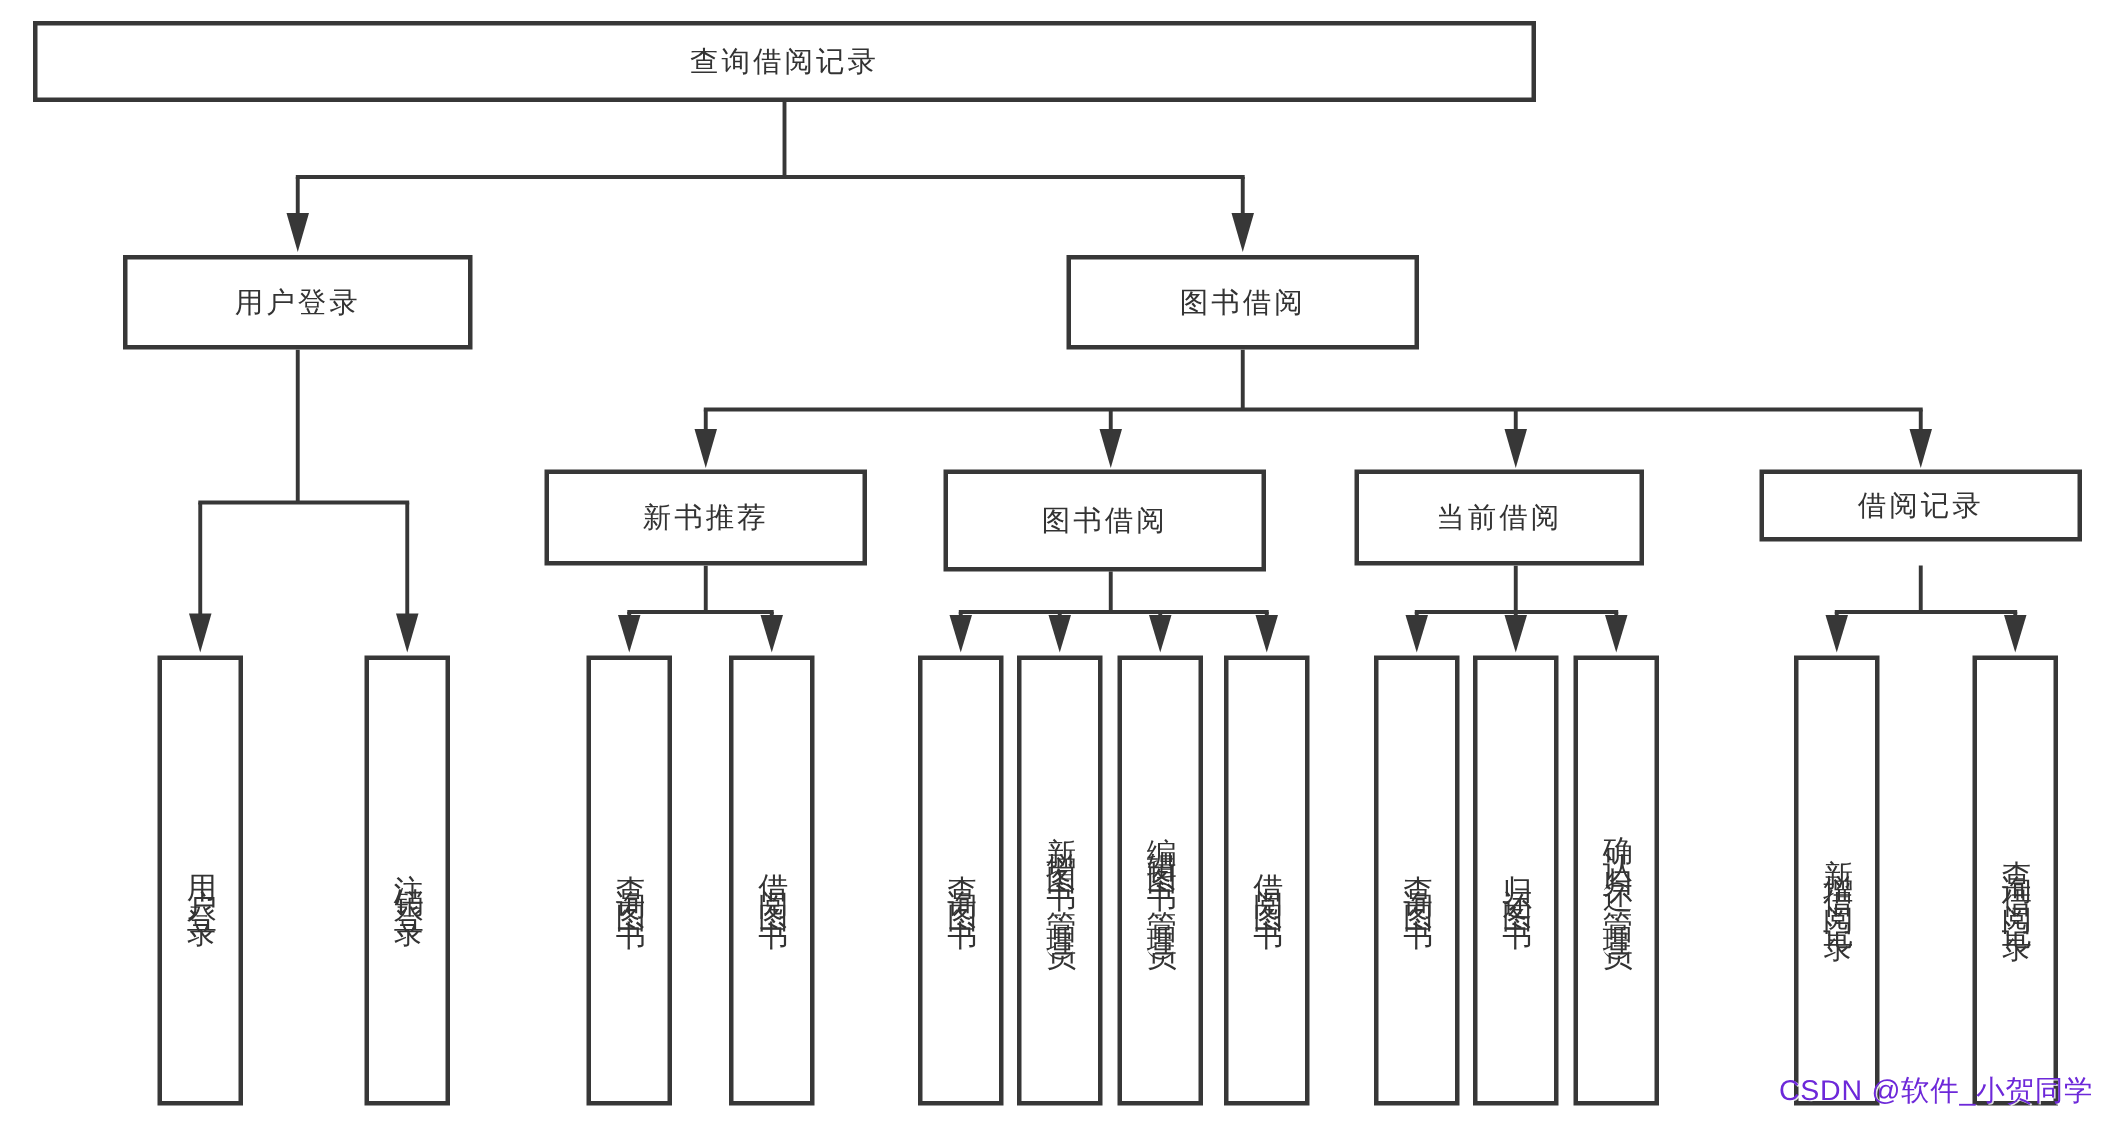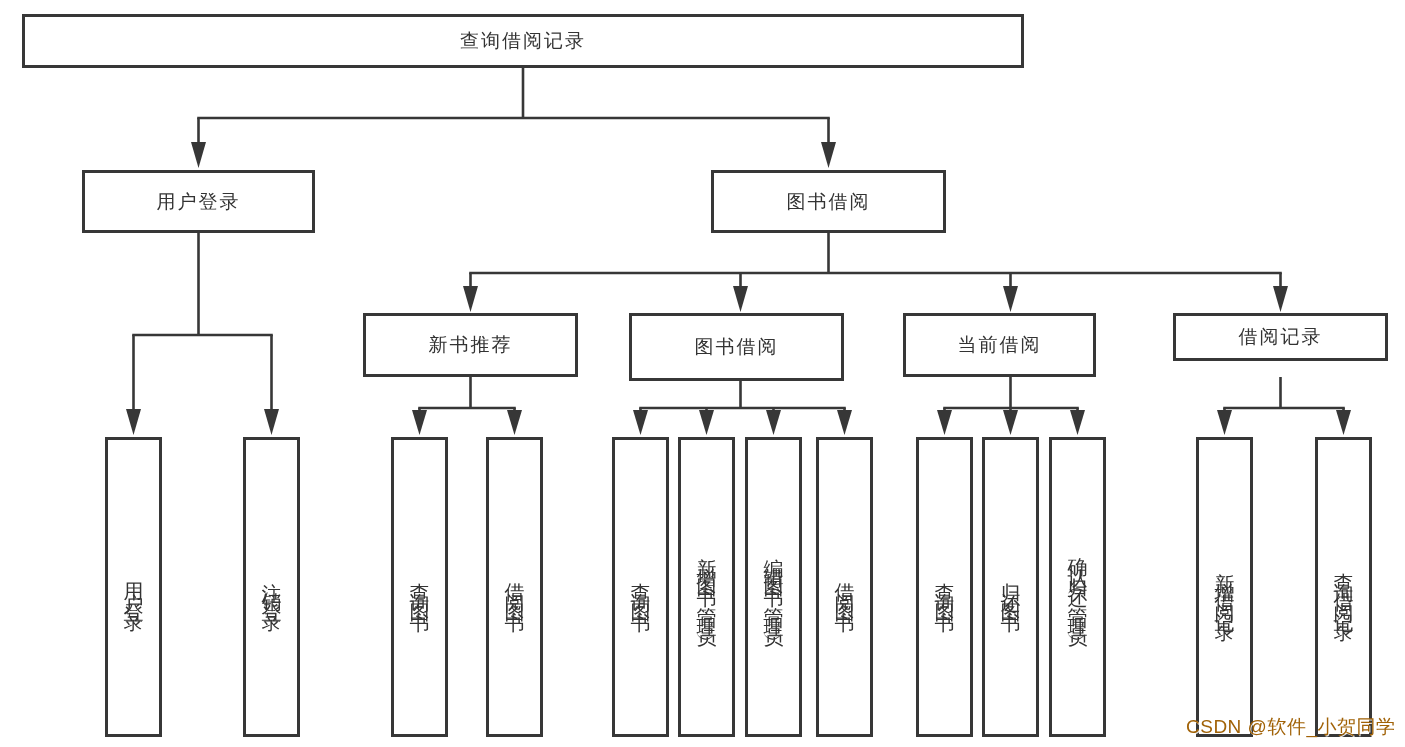--- a/index.html
+++ b/index.html
@@ -31,21 +31,21 @@
   .vbox span{
     writing-mode:vertical-rl;
     text-orientation:mixed;
     font-size:20px;line-height:1.05;
     letter-spacing:10px;
     color:#333333;
   }
   .watermark{
     position:absolute;z-index:5;
     left:1186px;top:714px;
-    font-size:19px;color:#a16207;
+    font-size:19px;color:#6d28d9;
     letter-spacing:0.5px;white-space:nowrap;
     text-shadow:1px 1px 0 rgba(255,255,255,0.85);
     text-align:center;
   }
 </style>
 </head>
 <body>
 
 <div class="stage">
 

